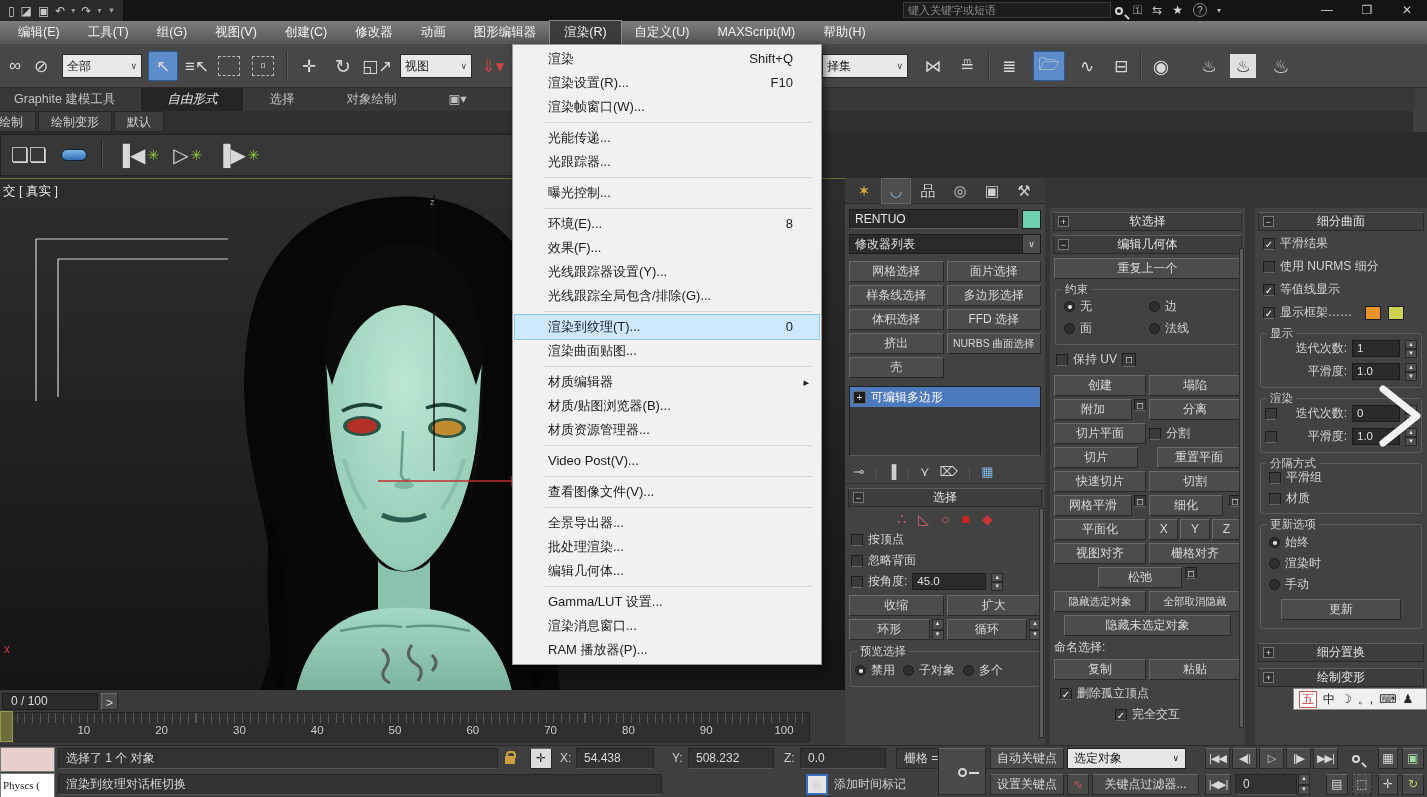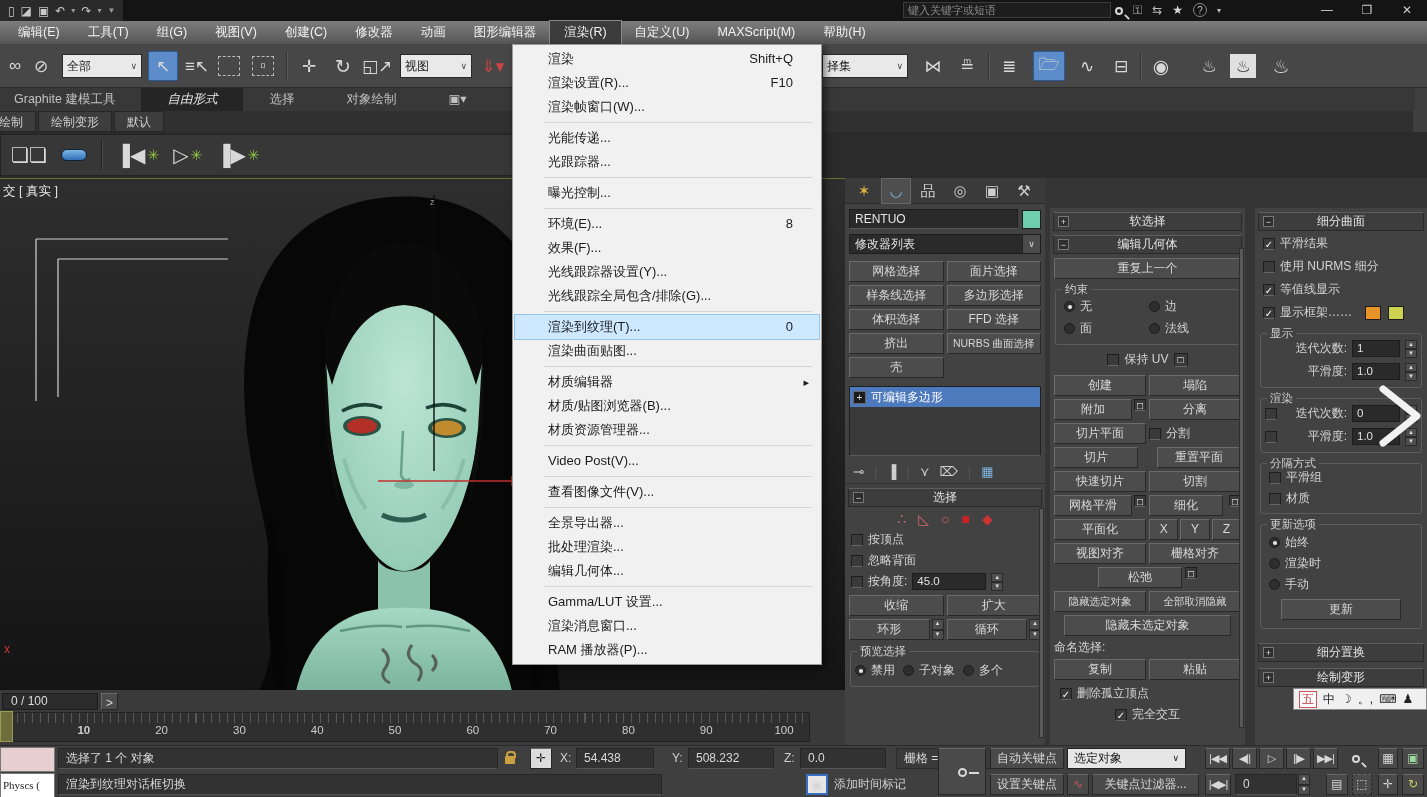--- a/index.html
+++ b/index.html
@@ -426,21 +426,21 @@
             <div class="chk" style="padding: 1px 0px;">
               <span class="radio"></span>
               <span>面</span>
             </div>
             <div class="chk" style="padding: 1px 0px;">
               <span class="radio"></span>
               <span>法线</span>
             </div>
           </div>
       </div>
-      <div class="chk" style="justify-content:center;">
+      <div class="chk" style="justify-content:flex-start;">
         <span style="display:flex;gap:5px;align-items:center;">
             <span class="box"></span>
             <span>保持 UV</span>
           </span>
         <span class="box" style="width:14px;height:14px;">□</span>
       </div>
       <div id="geomRows" style="padding:2px 4px;">
           <div style="display: grid; grid-template-columns: 1fr 1fr; gap: 3px; margin: 3px 0px;">
             <div class="btn">创建</div>
             <div class="btn">塌陷</div>
@@ -631,21 +631,21 @@
       <span>☽</span>
       <span>。,</span>
       <span>⌨</span>
       <span>♟</span>
     </div>
 
   <div class="abs trackzone">
     <div class="framebox">0 / 100</div>
     <div class="nextbtn btn">&gt;</div>
     <div class="ruler" id="ruler">
-        <span class="num" style="left: 82.8px; font-weight: bold;">10</span>
+        <span class="num" style="left: 82.8px;">10</span>
         <span class="num" style="left: 160.6px;">20</span>
         <span class="num" style="left: 238.4px;">30</span>
         <span class="num" style="left: 316.2px;">40</span>
         <span class="num" style="left: 394px;">50</span>
         <span class="num" style="left: 471.8px;">60</span>
         <span class="num" style="left: 549.6px;">70</span>
         <span class="num" style="left: 627.4px;">80</span>
         <span class="num" style="left: 705.2px;">90</span>
         <span class="num" style="left: 783px;">100</span>
       </div>

